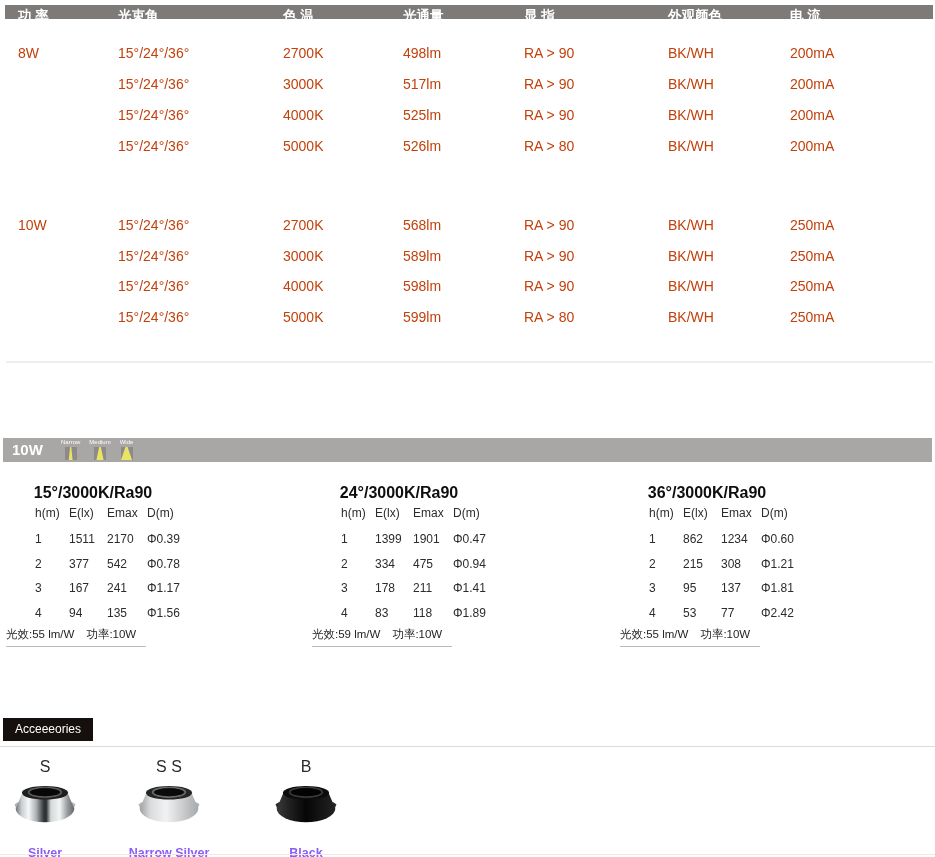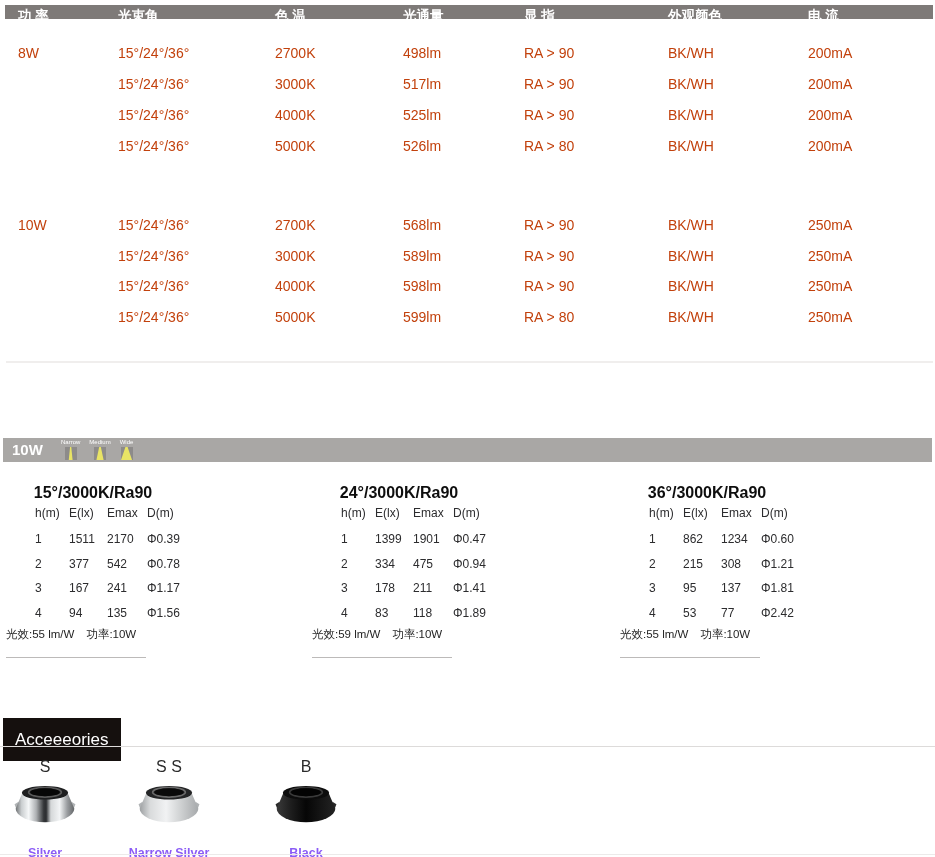--- a/index.html
+++ b/index.html
@@ -3,22 +3,22 @@
 <meta charset="utf-8">
 <style>
   html,body{margin:0;padding:0;background:#fff;}
   .page{position:relative;width:935px;height:857px;background:#ffffff;overflow:hidden;
         font-family:"Liberation Sans","DejaVu Sans",sans-serif;}
 
   
   .spec-header{position:absolute;top:5px;left:5px;width:928px;height:14px;background:#7e7a78;}
   .spec-header .col{color:#ffffff;font-size:13.5px;font-weight:bold;line-height:22px;}
   .col{position:absolute;white-space:nowrap;}
-  .c0{left:13px;} .c1{left:113px;} .c2{left:270px;} .c3{left:398px;}
-  .c4{left:519px;} .c5{left:663px;} .c6{left:803px;text-align:center;}
+  .c0{left:13px;} .c1{left:113px;} .c2{left:278px;} .c3{left:398px;}
+  .c4{left:519px;} .c5{left:663px;} .c6{left:785px;text-align:center;}
   .spec-row{position:absolute;left:5px;width:928px;height:20px;font-size:14px;color:#c2410c;}
   .spec-row .col{line-height:20px;}
   .divider{position:absolute;top:361px;left:6px;width:927px;height:2px;background:#f0eeed;}
 
   
   .photo-bar{position:absolute;top:438px;left:3px;width:929px;height:24px;background:#a9a7a5;}
   .photo-bar .bar-label{position:absolute;left:9px;top:0;color:#ffffff;font-size:15px;font-weight:bold;line-height:24px;}
   .beam-icons{position:absolute;left:58px;top:1px;display:flex;gap:9px;}
   .beam-group{display:flex;flex-direction:column;align-items:center;}
   .beam-label{font-size:6px;color:#ffffff;line-height:7px;white-space:nowrap;}
@@ -31,25 +31,25 @@
   
   .mini-table{position:absolute;top:470px;width:152px;height:186px;}
   .mt-1{left:6px;} .mt-2{left:312px;} .mt-3{left:620px;}
   .mt-title{position:absolute;top:2px;left:0;width:150px;margin:12px;text-align:center;
             font-size:16px;font-weight:bold;color:#0e0e0e;white-space:nowrap;}
   .mt-row{position:absolute;left:1px;display:grid;grid-template-columns:34px 38px 40px 44px;
           font-size:12px;color:#2c2c2e;white-space:nowrap;padding-left:28px;}
   .mt-head{top:36px;}
   .r0{top:62px;} .r1{top:87px;} .r2{top:111px;} .r3{top:136px;}
   .mt-footer{position:absolute;top:157px;left:0;width:140px;display:flex;gap:12px;
-             font-size:11.5px;color:#1f1f1f;padding-bottom:15px;border-bottom:1.5px solid #bcbab9;white-space:nowrap;}
+             font-size:11.5px;color:#1f1f1f;padding-bottom:4px;border-bottom:1.5px solid #bcbab9;white-space:nowrap;}
 
   
-  .acc-badge{position:absolute;top:718px;left:3px;height:23px;padding:10px 12px;background:#15100e;
-             color:#ffffff;font-size:17px;line-height:23px;}
+  .acc-badge{position:absolute;top:718px;left:3px;height:23px;padding:0 12px;background:#15100e;
+             color:#ffffff;font-size:12px;line-height:23px;}
   .acc-line{position:absolute;top:746px;left:0;width:935px;height:1px;background:#dddbda;}
   .acc-item{position:absolute;top:757px;width:90px;text-align:center;}
   .acc-1{left:0px;} .acc-2{left:124px;} .acc-3{left:261px;}
   .acc-code{font-size:16px;color:#2b2b2b;height:20px;line-height:20px;}
   .ring{width:62px;height:46px;margin-top:3px;display:inline-block;}
   .acc-name{font-size:12.5px;font-weight:bold;color:#8b5cf6;margin-top:16px;}
   .bottom-line{position:absolute;top:854px;left:0;width:935px;height:1px;background:#eceae9;}
 </style>
 </head>
 <body>

